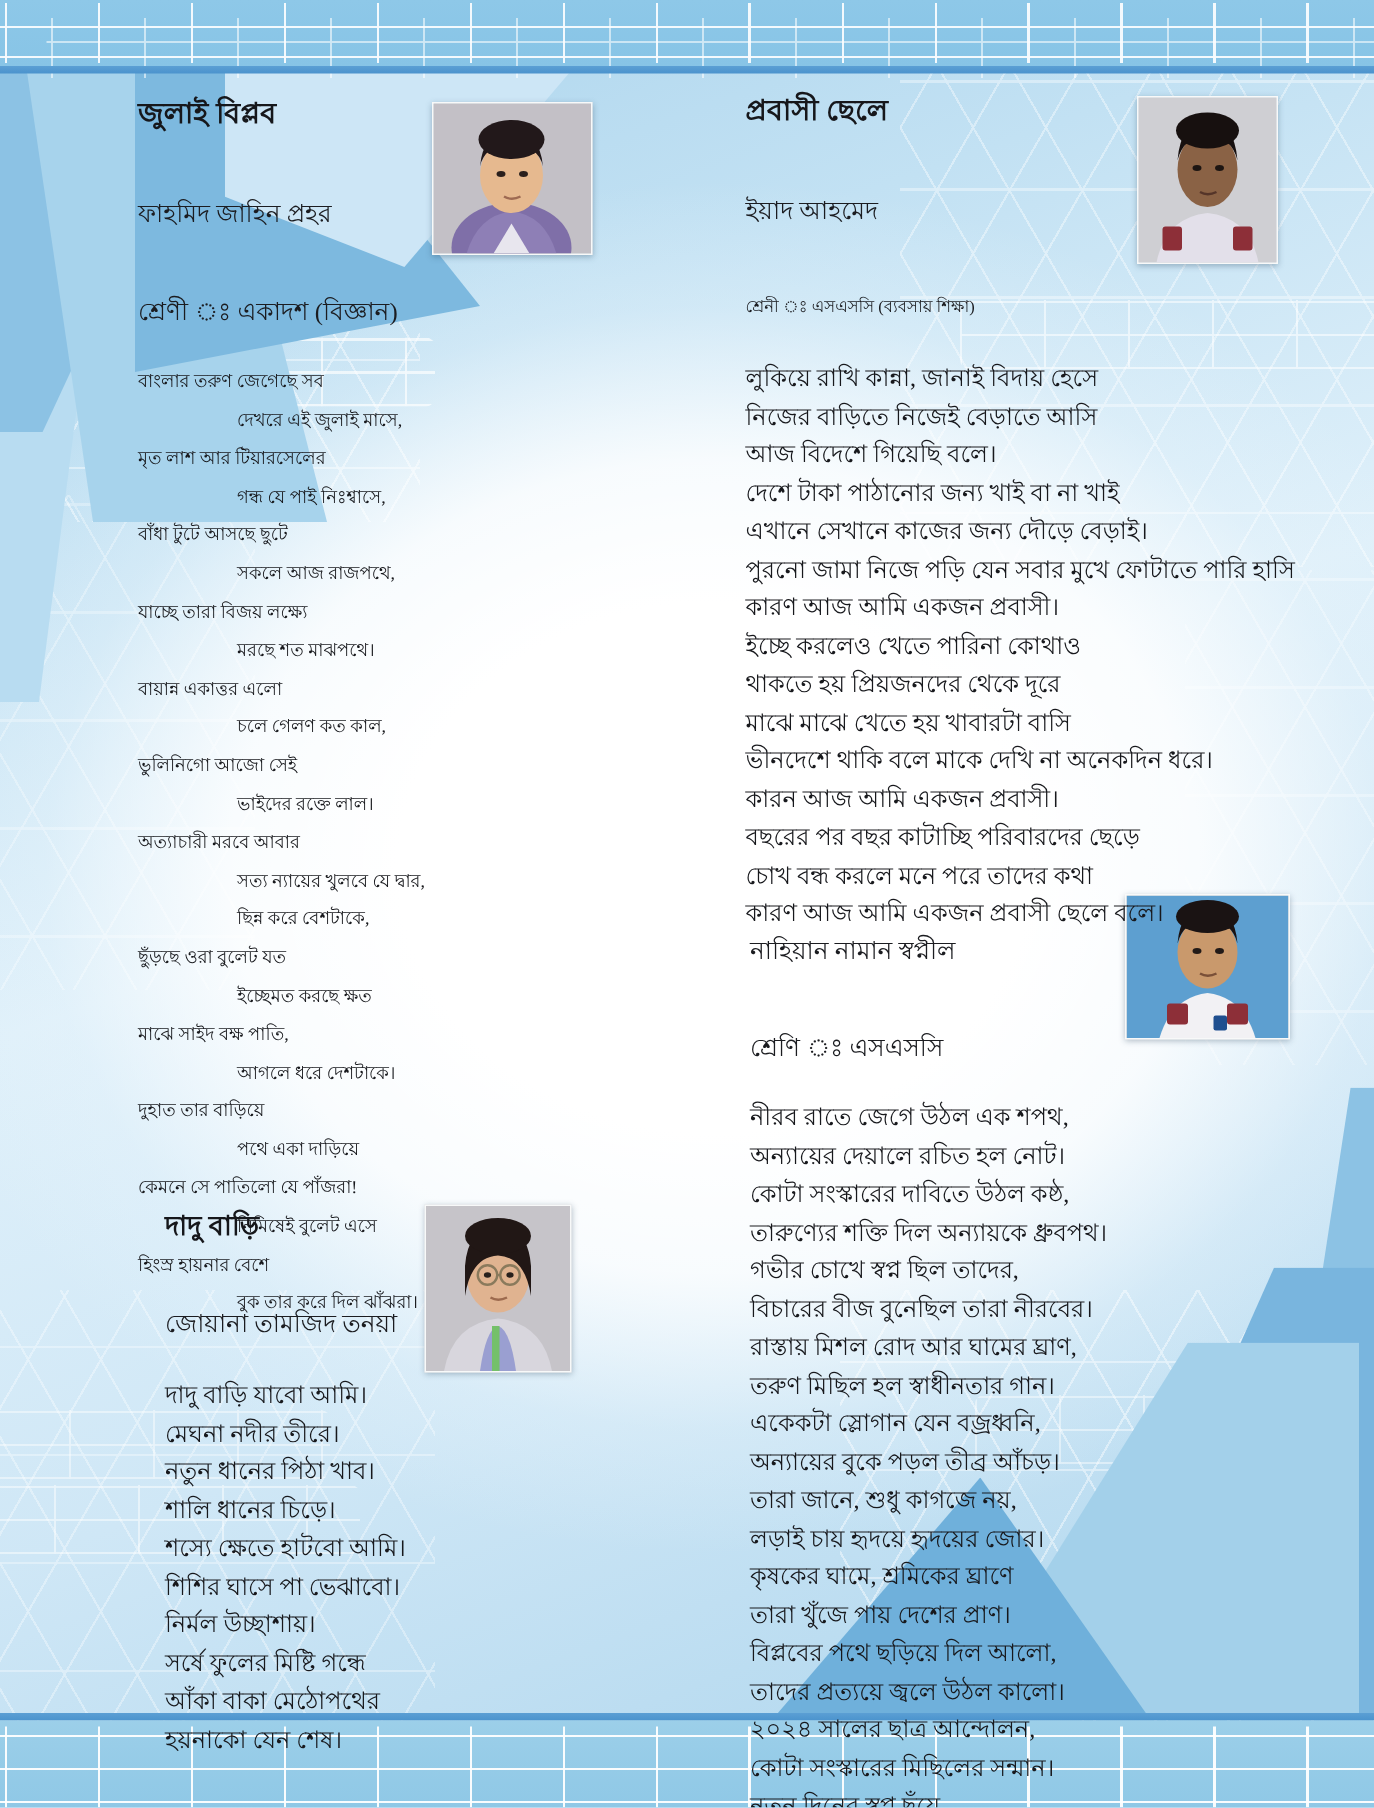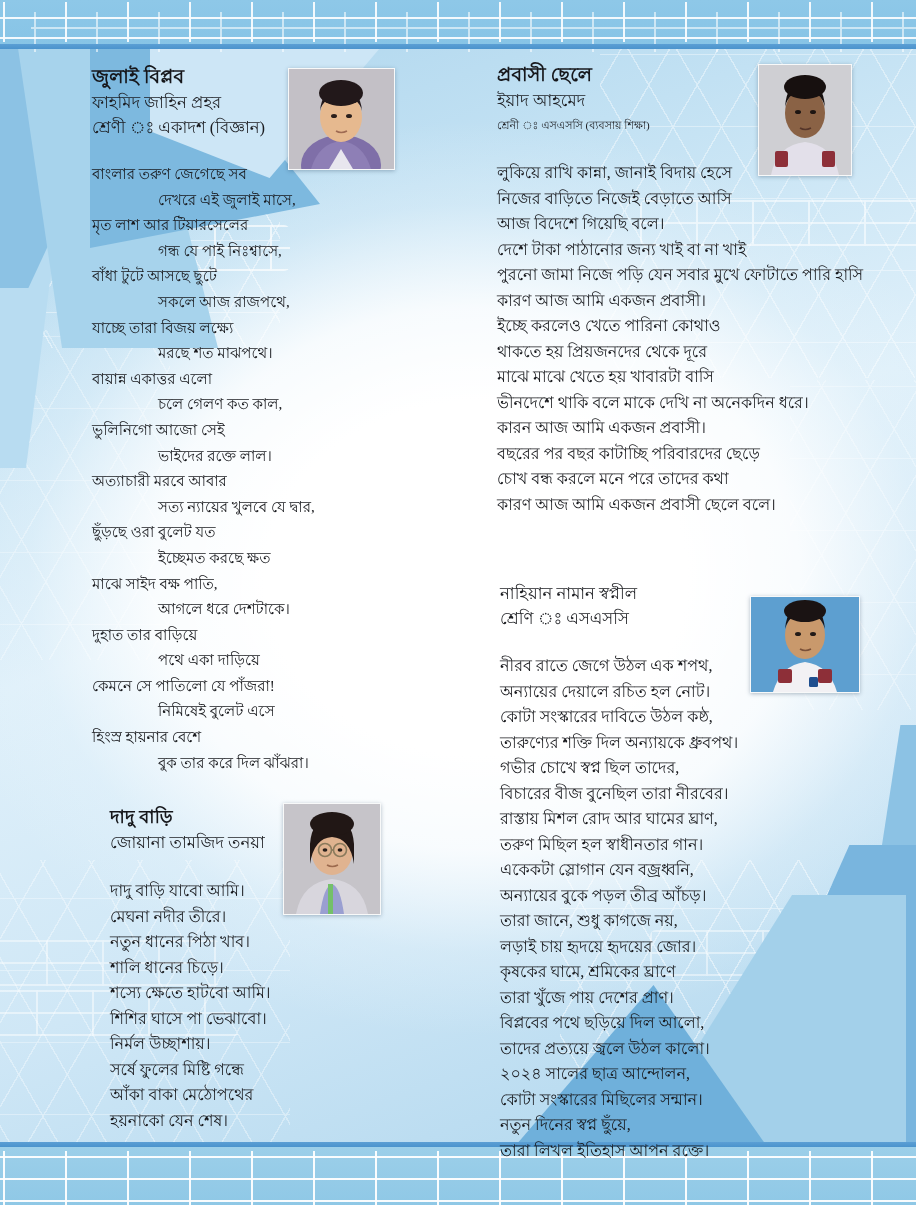--- a/index.html
+++ b/index.html
@@ -97,40 +97,40 @@
 
   
   #content{position:absolute;inset:0;}
   .poem{position:absolute;}
   .ptitle{
     font-weight:bold;
     color:#16171b;
     letter-spacing:.2px;
     white-space:nowrap;
   }
-  .pauthor,.pclass{color:#1b1c20;white-space:nowrap;}
+  .pauthor,.pclass{color:#1b1c20;white-space:nowrap;margin-top:40px;}
   .plines{margin-top:0;}
   .pline{color:#17181c;white-space:pre;}
 
   .photo{
     position:absolute;
     background:#cfd4d8;
     border:1px solid rgba(255,255,255,.85);
     box-shadow:0 1px 4px rgba(40,70,95,.35);
     overflow:hidden;
   }
   .photo svg{display:block;}
 
   
   #poem1{left:92px;top:64px;width:330px;}
   #poem1 .ptitle{font-size:19px;line-height:26px;}
   #poem1 .pauthor{font-size:16.5px;line-height:25px;}
   #poem1 .pclass{font-size:16.5px;line-height:25px;}
   #poem1 .plines{margin-top:22px;}
-  #poem1 .pline{font-size:15px;line-height:25.6px;}
+  #poem1 .pline{font-size:12px;line-height:25.6px;}
 
   
   #poem2{left:497px;top:62px;width:400px;}
   #poem2 .ptitle{font-size:19px;line-height:26px;}
   #poem2 .pauthor{font-size:16.5px;line-height:25px;}
   #poem2 .pclass{font-size:11px;line-height:25px;}
   #poem2 .plines{margin-top:22px;}
   #poem2 .pline{font-size:16px;line-height:25.5px;}
 
   
@@ -279,20 +279,21 @@
           <div class="pline">বাঁধা টুটে আসছে ছুটে</div>
           <div class="pline indent">সকলে আজ রাজপথে,</div>
           <div class="pline">যাচ্ছে তারা বিজয় লক্ষ্যে</div>
           <div class="pline indent">মরছে শত মাঝপথে।</div>
           <div class="pline">বায়ান্ন একাত্তর এলো</div>
           <div class="pline indent">চলে গেলণ কত কাল,</div>
           <div class="pline">ভুলিনিগো আজো সেই</div>
           <div class="pline indent">ভাইদের রক্তে লাল।</div>
           <div class="pline">অত্যাচারী মরবে আবার</div>
           <div class="pline indent">সত্য ন্যায়ের খুলবে যে দ্বার,</div>
+          <div class="pline indent">ছিন্ন করে বেশটাকে,</div>
           <div class="pline">ছুঁড়ছে ওরা বুলেট যত</div>
           <div class="pline indent">ইচ্ছেমত করছে ক্ষত</div>
           <div class="pline">মাঝে সাইদ বক্ষ পাতি,</div>
           <div class="pline indent">আগলে ধরে দেশটাকে।</div>
           <div class="pline">দুহাত তার বাড়িয়ে</div>
           <div class="pline indent">পথে একা দাড়িয়ে</div>
           <div class="pline">কেমনে সে পাতিলো যে পাঁজরা!</div>
           <div class="pline indent">নিমিষেই বুলেট এসে</div>
           <div class="pline">হিংস্র হায়নার বেশে</div>
           <div class="pline indent">বুক তার করে দিল ঝাঁঝরা।</div>
@@ -301,20 +302,21 @@
 
     <div class="poem" id="poem2">
       <div class="ptitle">প্রবাসী ছেলে</div>
       <div class="pauthor">ইয়াদ আহমেদ</div>
       <div class="pclass">শ্রেনী ঃ এসএসসি (ব্যবসায় শিক্ষা)</div>
       <div class="plines">
           <div class="pline">লুকিয়ে রাখি কান্না, জানাই বিদায় হেসে</div>
           <div class="pline">নিজের বাড়িতে নিজেই বেড়াতে আসি</div>
           <div class="pline">আজ বিদেশে গিয়েছি বলে।</div>
           <div class="pline">দেশে টাকা পাঠানোর জন্য খাই বা না খাই</div>
+          <div class="pline">এখানে সেখানে কাজের জন্য দৌড়ে বেড়াই।</div>
           <div class="pline">পুরনো জামা নিজে পড়ি যেন সবার মুখে ফোটাতে পারি হাসি</div>
           <div class="pline">কারণ আজ আমি একজন প্রবাসী।</div>
           <div class="pline">ইচ্ছে করলেও খেতে পারিনা কোথাও</div>
           <div class="pline">থাকতে হয় প্রিয়জনদের থেকে দূরে</div>
           <div class="pline">মাঝে মাঝে খেতে হয় খাবারটা বাসি</div>
           <div class="pline">ভীনদেশে থাকি বলে মাকে দেখি না অনেকদিন ধরে।</div>
           <div class="pline">কারন আজ আমি একজন প্রবাসী।</div>
           <div class="pline">বছরের পর বছর কাটাচ্ছি পরিবারদের ছেড়ে</div>
           <div class="pline">চোখ বন্ধ করলে মনে পরে তাদের কথা</div>
           <div class="pline">কারণ আজ আমি একজন প্রবাসী ছেলে বলে।</div>

